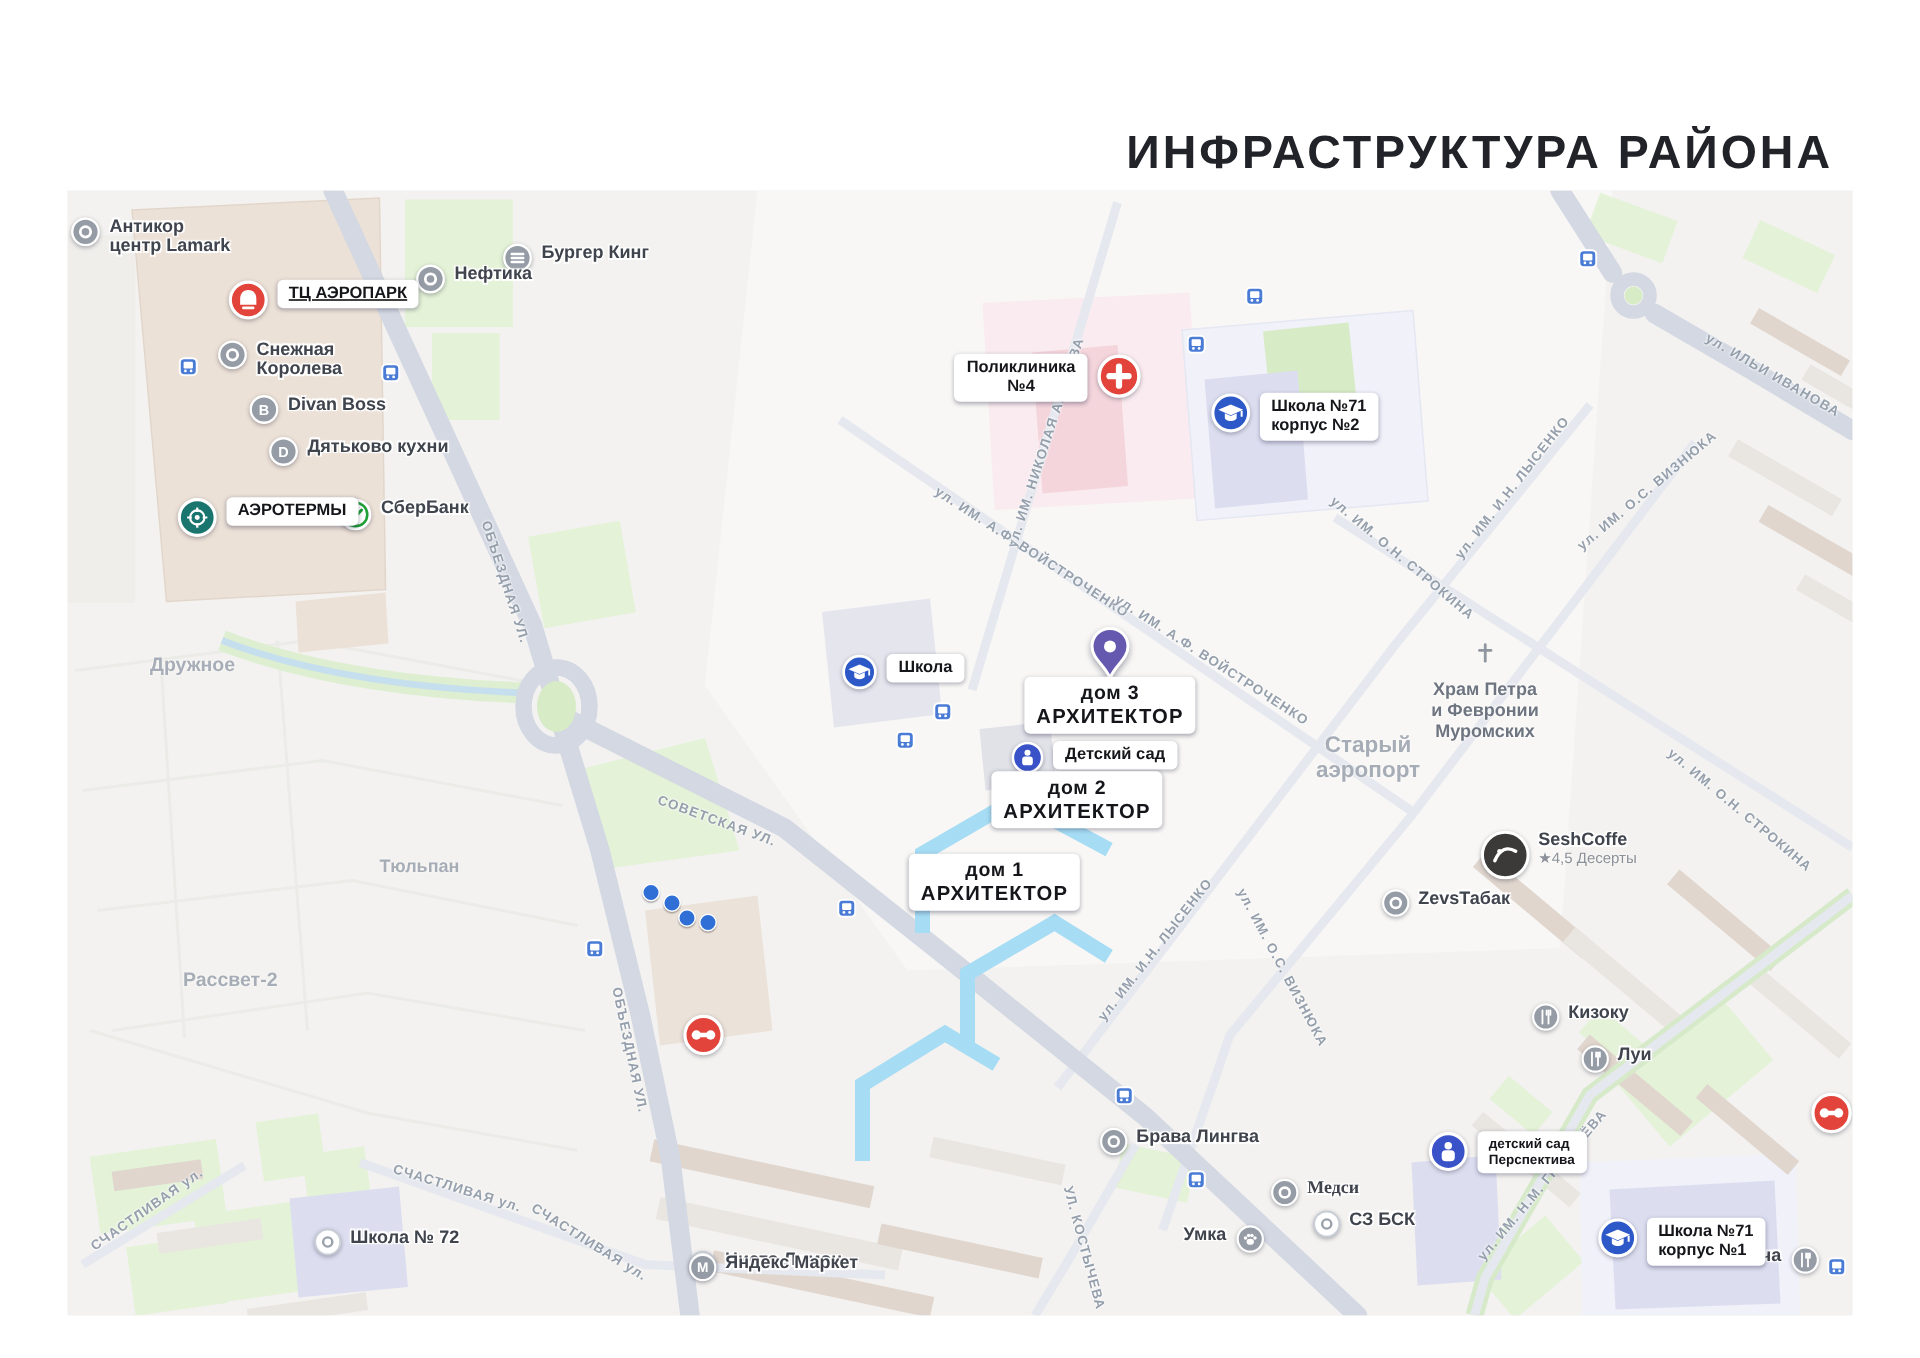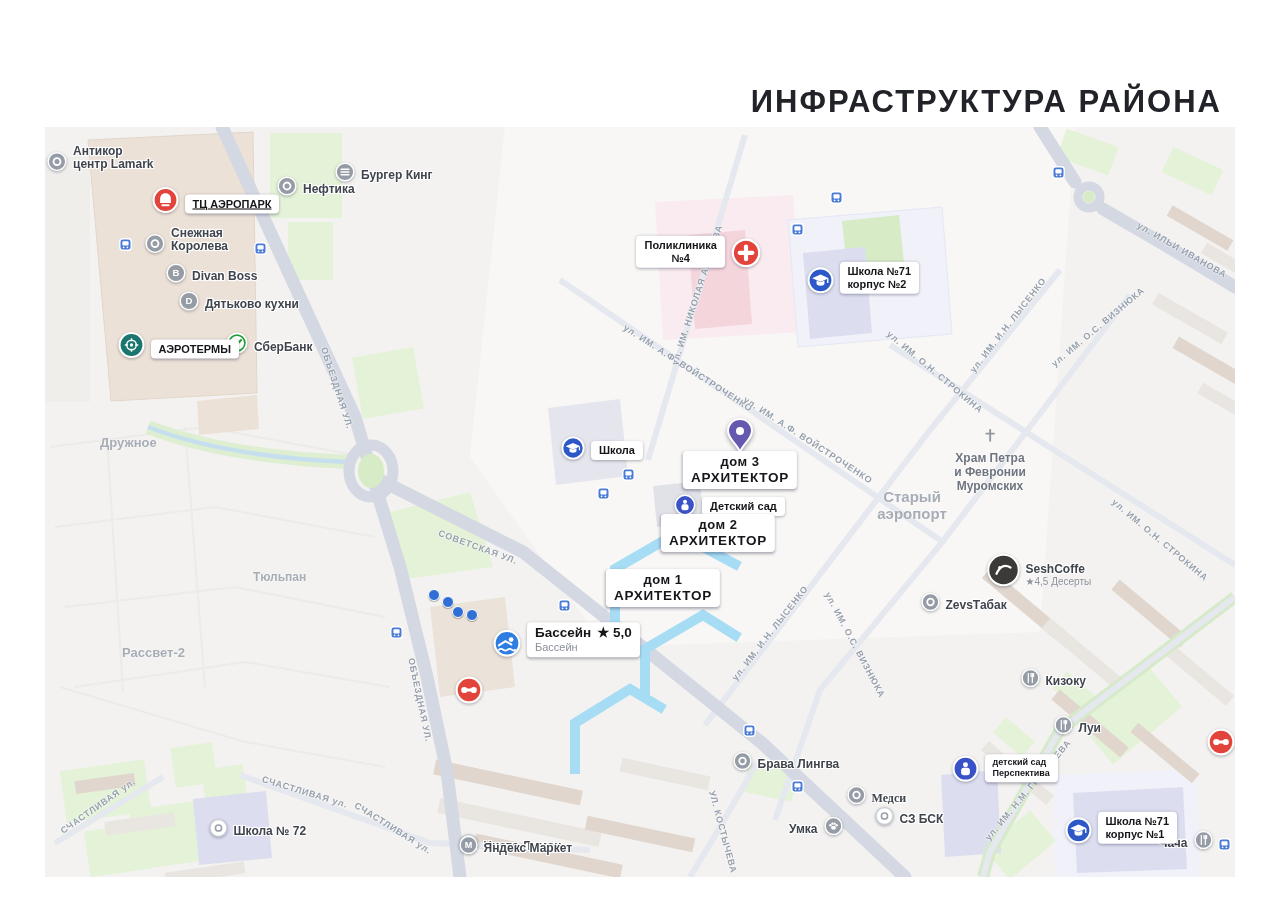--- a/index.html
+++ b/index.html
@@ -9,21 +9,21 @@
          letter-spacing:2px;color:#212329;white-space:nowrap;}
   #map{position:absolute;left:45px;top:127px;width:1190px;height:750px;background:#f1f0ee;
        overflow:hidden;}
   #geo{position:absolute;left:0;top:0;z-index:0;}
   .street{position:absolute;z-index:2;font-size:9px;font-weight:700;letter-spacing:.8px;
           color:#96a0ad;white-space:nowrap;transform-origin:center;
           text-shadow:0 0 2px #fff,0 0 2px #fff;}
   .area{position:absolute;z-index:2;font-weight:600;color:#a7adb6;white-space:pre-line;
         text-shadow:0 0 2px #fff;}
   .area.center{text-align:center;transform:translate(-50%,-50%);}
-  .poi{position:absolute;display:flex;align-items:flex-end;gap:6px;z-index:3;}
+  .poi{position:absolute;display:flex;align-items:flex-start;gap:6px;z-index:3;}
   .poi.left{flex-direction:row-reverse;}
   .poi .ic{flex:0 0 auto;line-height:0;filter:drop-shadow(0 1px 1.5px rgba(30,30,50,.35));}
   .plain .nm{font-size:12px;font-weight:600;color:#3f444d;line-height:1.12;
              text-shadow:-1px -1px 0 #fff,1px -1px 0 #fff,-1px 1px 0 #fff,1px 1px 0 #fff,0 0 3px #fff;
              white-space:nowrap;}
   .plain .sub{font-size:10px;font-weight:400;color:#8b9099;text-shadow:0 0 2px #fff;}
   .pillbox{background:#fff;border-radius:4px;padding:3px 8px;
            box-shadow:0 1px 3px rgba(30,30,60,.35);color:#15161a;font-weight:700;
            font-size:11px;line-height:1.2;white-space:nowrap;z-index:4;}
   .poi.haspill{z-index:4;}
@@ -288,32 +288,20 @@
     <div class="poi haspill" style="top: 378px; transform: translateY(-50%); left: 629px;">
       <span class="ic"><svg width="22" height="22" viewBox="0 0 26 26">
           <circle cx="13" cy="13" r="11.5" fill="#3a52c8" stroke="#fff" stroke-width="2"></circle>
           <g fill="#fff">
             <circle cx="13" cy="9.3" r="2.4"></circle>
             <rect x="8.8" y="12.2" width="8.4" height="7" rx="2.5"></rect>
           </g>
         </svg></span>
       <div class="pillbox">Детский сад</div>
     </div>
-    <div class="poi haspill" style="top: 513px; transform: translateY(-50%); left: 448px;">
-      <span class="ic"><svg width="28" height="28" viewBox="0 0 26 26">
-          <circle cx="13" cy="13" r="11.5" fill="#2f7de0" stroke="#fff" stroke-width="2"></circle>
-          <circle cx="16.8" cy="9.5" r="2.2" fill="#fff"></circle>
-          <path d="M5.5 15 l6-4 5.5 3" stroke="#fff" stroke-width="2" fill="none" stroke-linecap="round"></path>
-          <path d="M5.5 19 q2-1.6 4 0 t4 0 t4 0 t3 0" stroke="#fff" stroke-width="1.6" fill="none" stroke-linecap="round"></path>
-        </svg></span>
-      <div class="pillbox">
-        <div class="rate1"><span>Бассейн</span><span class="star">★ 5,0</span></div>
-        <div class="rate2">Бассейн</div>
-      </div>
-    </div>
     <div class="poi haspill" style="top: 563px; transform: translateY(-50%); left: 410px;">
       <span class="ic"><svg width="28" height="28" viewBox="0 0 26 26">
           <circle cx="13" cy="13" r="11.5" fill="#e2443b" stroke="#fff" stroke-width="2"></circle>
           <g fill="#fff">
             <circle cx="8.6" cy="13" r="2.9"></circle>
             <circle cx="17.4" cy="13" r="2.9"></circle>
             <rect x="8.6" y="11.6" width="8.8" height="2.8"></rect>
           </g>
         </svg></span>
     </div>
@@ -352,21 +340,21 @@
             <path d="M10 7v12"></path>
             <path d="M15.5 7v12"></path>
             <path d="M13.8 7v4"></path>
             <path d="M17.2 7v4"></path>
           </g>
         </svg></span>
       <div>
         <div class="nm">Кизоку</div>
       </div>
     </div>
-    <div class="poi plain" style="top: 598px; transform: translateY(-50%); left: 1008.5px;">
+    <div class="poi plain" style="top: 579px; transform: translateY(-50%); left: 1008.5px;">
       <span class="ic"><svg width="19" height="19" viewBox="0 0 26 26">
           <circle cx="13" cy="13" r="11.5" fill="#959ca6" stroke="#fff" stroke-width="2"></circle>
           <g stroke="#fff" stroke-width="1.7" stroke-linecap="round">
             <path d="M10 7v12"></path>
             <path d="M15.5 7v12"></path>
             <path d="M13.8 7v4"></path>
             <path d="M17.2 7v4"></path>
           </g>
         </svg></span>
       <div>

